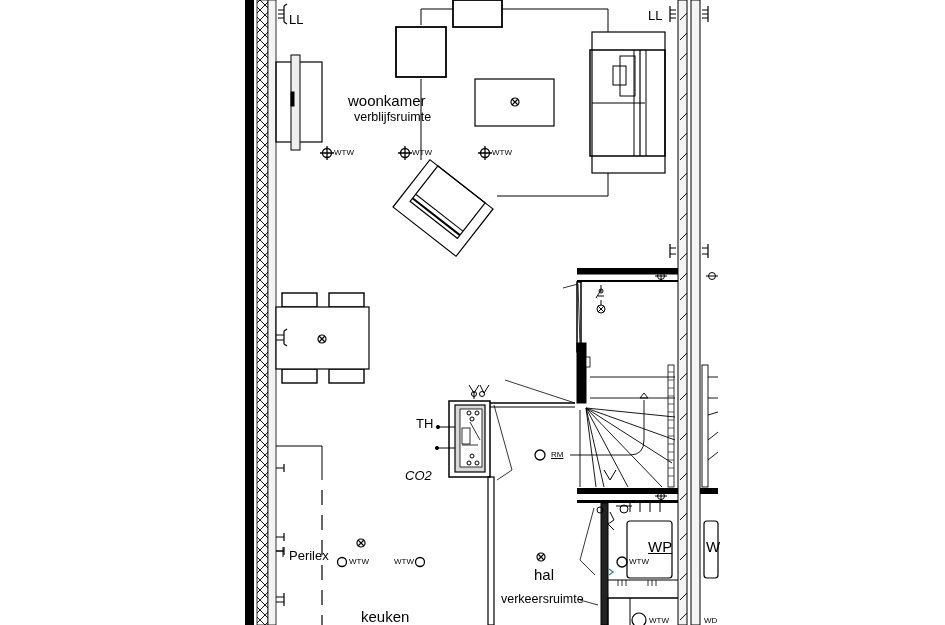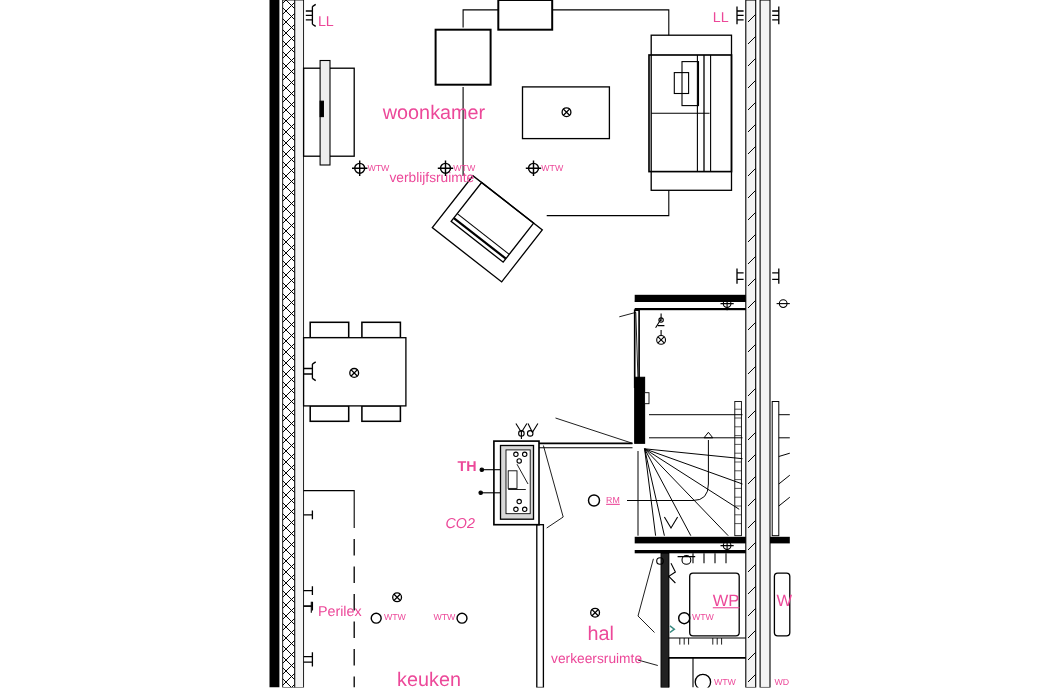--- a/index.html
+++ b/index.html
@@ -1,19 +1,19 @@
 <!DOCTYPE html>
 <html><head>
 <meta charset="utf-8">
 <style>
   html, body { margin:0; padding:0; background:#ffffff; }
   body { width:945px; height:625px; overflow:hidden; position:relative; font-family:"Liberation Sans", sans-serif; }
   #plan { position:absolute; left:0; top:0; width:945px; height:625px; }
-  .lbl { position:absolute; color:#ec4899; font-family:"Liberation Sans", sans-serif; white-space:nowrap; line-height:1; }
-  .room-name { font-size:18px; }
+  .lbl { position:absolute; color:#000000; font-family:"Liberation Sans", sans-serif; white-space:nowrap; line-height:1; }
+  .room-name { font-size:15px; }
   .room-sub { font-size:12.5px; }
   .sym-lbl { font-size:13px; }
   .tiny { font-size:8px;text-align:center; }
 </style>
 </head>
 <body>
 
 <svg id="plan" viewBox="0 0 945 625" xmlns="http://www.w3.org/2000/svg">
   <defs>
     <pattern id="xhatch" width="10" height="10" patternUnits="userSpaceOnUse">
@@ -247,27 +247,27 @@
   </g>
   <g stroke="#000" stroke-width="1" fill="none">
     <path d="M276,551 L283,551 M283,547 L283,557"></path>
   </g>
 </svg>
 
 <div class="lbl sym-lbl" style="left:289px; top:13px;">LL</div>
 <div class="lbl sym-lbl" style="left:648px; top:9px;">LL</div>
 
 <div class="lbl room-name" style="left:348px; top:93px;">woonkamer</div>
-<div class="lbl room-sub" style="left:354px; top:111px;margin-top:44px;">verblijfsruimte</div>
+<div class="lbl room-sub" style="left:354px; top:111px;">verblijfsruimte</div>
 
 <div class="lbl tiny" style="left:334px; top:149px;">WTW</div>
 <div class="lbl tiny" style="left:412px; top:149px;">WTW</div>
 <div class="lbl tiny" style="left:492px; top:149px;">WTW</div>
 
-<div class="lbl sym-lbl" style="left:416px; top:417px;font-weight:bold;">TH</div>
+<div class="lbl sym-lbl" style="left:416px; top:417px;">TH</div>
 <div class="lbl sym-lbl" style="left:405px; top:469px;font-style:italic;">CO2</div>
 
 <div class="lbl tiny" style="left:551px; top:451px;text-decoration:underline;">RM</div>
 
 <div class="lbl sym-lbl" style="left:289px; top:549px;text-align:right;">Perilex</div>
 <div class="lbl tiny" style="left:349px; top:558px;">WTW</div>
 <div class="lbl tiny" style="left:394px; top:558px;">WTW</div>
 
 <div class="lbl room-name" style="left:361px; top:609px;">keuken</div>
 

